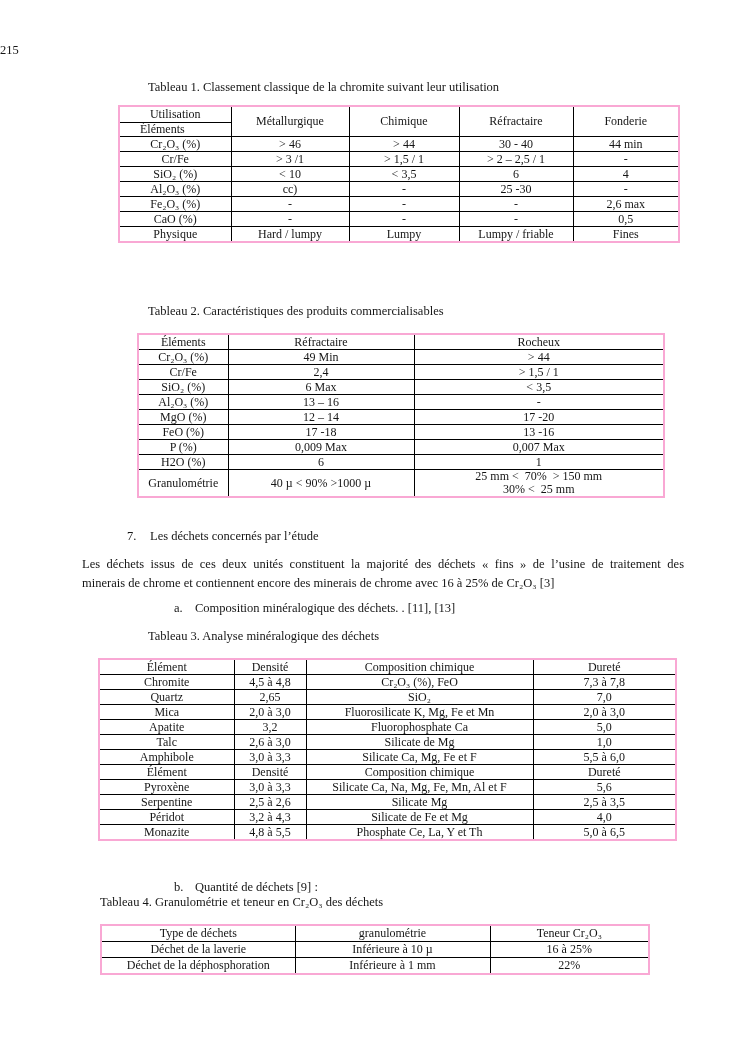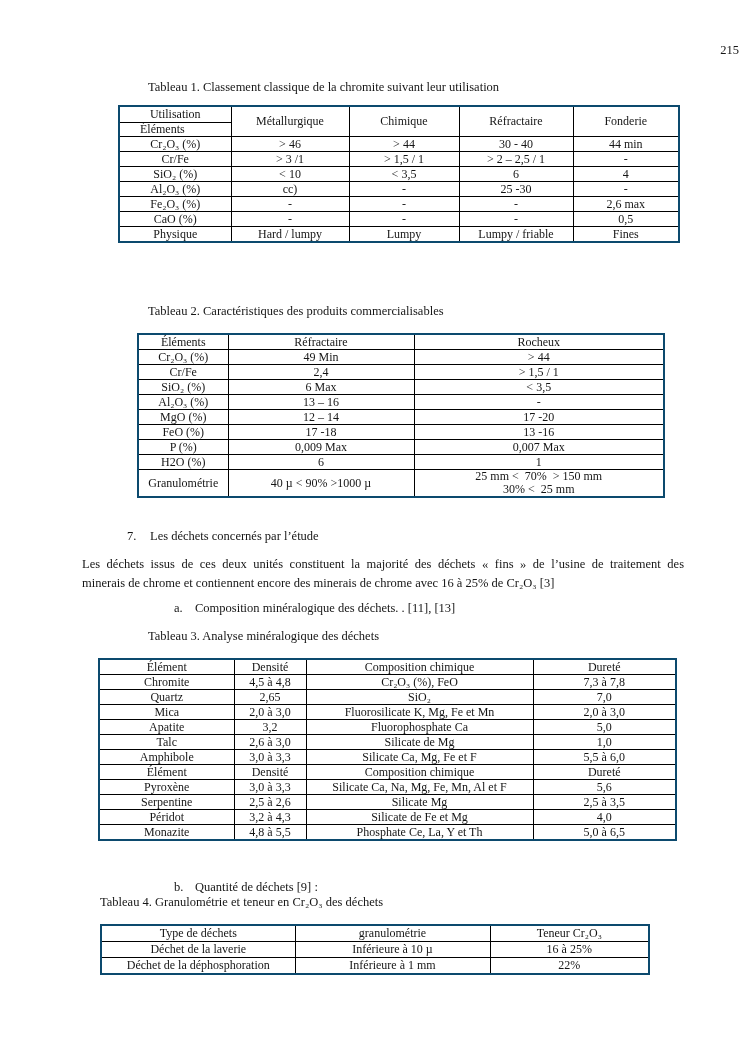--- a/index.html
+++ b/index.html
@@ -6,34 +6,34 @@
   .page {
     position:relative;
     width:745px; height:1053px;
     background:#ffffff;
     font-family:"Liberation Serif","DejaVu Serif",serif;
     color:#151515;
     outline:1px solid #e3e3e3;
     overflow:hidden;
   }
   .abs { position:absolute; }
-  .page-number { top:43px; left:0; width:739px; text-align:right; font-size:12.5px; }
+  .page-number { top:43px; left:0; width:739px; text-align:left; font-size:12.5px; }
   .caption { font-size:12.5px; white-space:nowrap;text-align:center; }
   .list-item { font-size:12.5px; white-space:nowrap; }
   .list-item .num { display:inline-block; }
   .num-wide { width:23px; }
   .num-narrow { width:21px; }
   .para-line { font-size:12.5px; line-height:19px; white-space:nowrap; }
   .justified { width:602px; text-align:justify; text-align-last:justify; }
 
   table {
     position:absolute;
     border-collapse:collapse;
     table-layout:fixed;
-    border:2px solid #0c4a6e;
+    border:2px solid #f9a8d4;
   }
   td {
     border:1px solid #000;
     text-align:center;
     vertical-align:middle;
     font-size:12px;
     line-height:13px;
     padding:0 2px;
     height:14px;
     white-space:pre-wrap;

